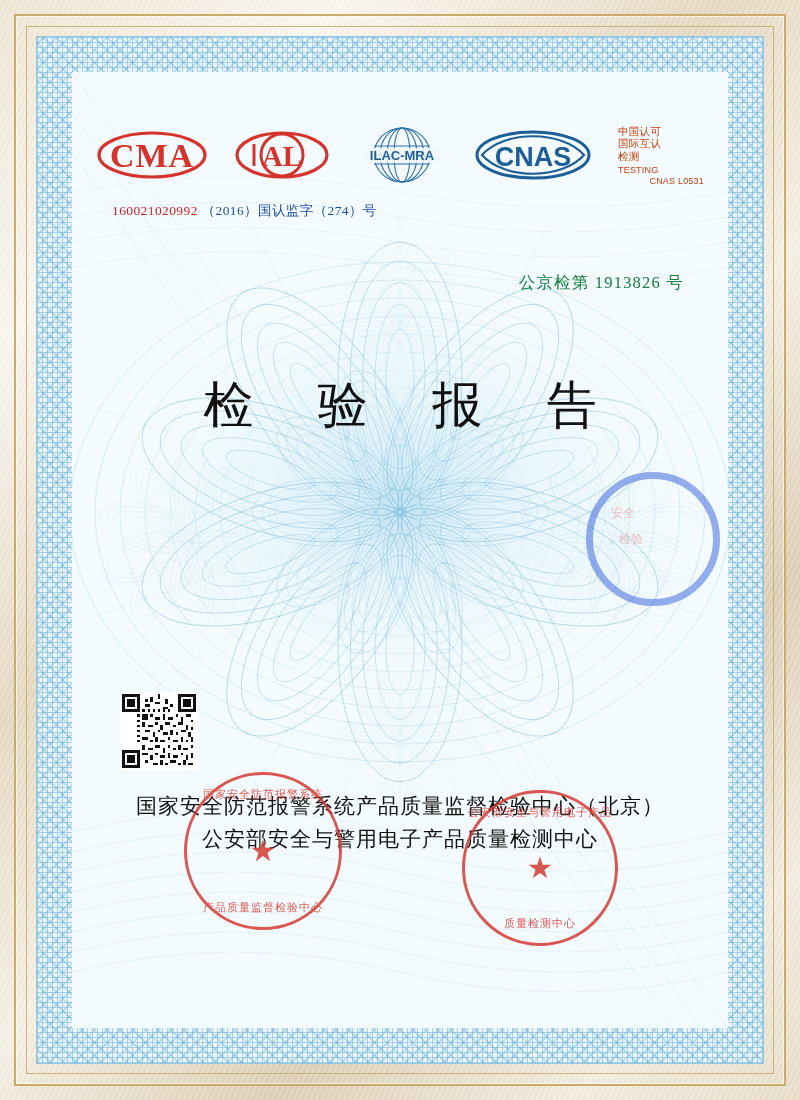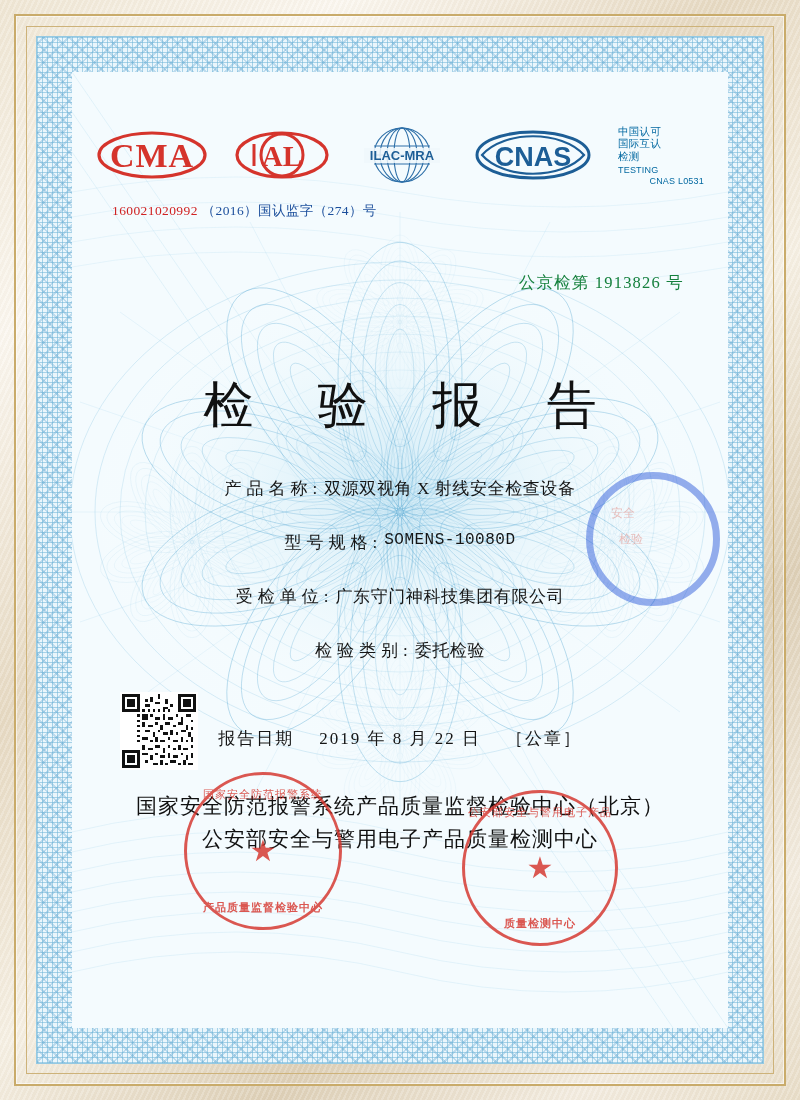--- a/index.html
+++ b/index.html
@@ -107,21 +107,21 @@
 
   .cma-logo { width: 112px; height: 62px; }
   .cal-logo { width: 96px;  height: 62px; }
   .ilac-logo{ width: 92px;  height: 62px; }
   .cnas-logo{ width: 118px; height: 62px; }
 
   .cnas-text {
     width: 86px;
     padding-top: 2px;
     font-family: "Liberation Sans", sans-serif;
-    color: #0369a1;
+    color: #c2410c;
     line-height: 1.18;
   }
   .cnas-text .cn {
     font-family: "Liberation Serif", serif;
     font-size: 10.5px;
     letter-spacing: .3px;
   }
   .cnas-text .en {
     font-size: 9px;
     letter-spacing: .2px;
@@ -273,21 +273,21 @@
     color: #d5342c;
   }
   .seal .arc-top, .seal .arc-bottom {
     position: absolute;
     left: 0; right: 0;
     text-align: center;
     font-size: 11px;
     letter-spacing: 1px;
   }
   .seal .arc-top { top: 12px; }
-  .seal .arc-bottom { bottom: 12px; font-weight: bold; }
+  .seal .arc-bottom { bottom: 12px; }
 
   .seal-faint {
     position: absolute;
     right: 8px;
     top: 400px;
     width: 120px;
     height: 120px;
     border: 7px solid #1d4ed8;
     border-radius: 50%;
     opacity: .45;
@@ -483,38 +483,20 @@
 
       <div class="report-no">公京检第 1913826 号</div>
 
       <div class="seal-faint">
         <div class="t1">安全</div>
         <div class="t2">检验</div>
       </div>
 
       <div class="big-title">检 验 报 告</div>
 
-      <div class="rows">
-        <div class="row">
-          <span class="label">产品名称:</span>
-          <span class="value">双源双视角 X 射线安全检查设备</span>
-        </div>
-        <div class="row model">
-          <span class="label">型号规格:</span>
-          <span class="value">SOMENS-10080D</span>
-        </div>
-        <div class="row">
-          <span class="label">受检单位:</span>
-          <span class="value">广东守门神科技集团有限公司</span>
-        </div>
-        <div class="row">
-          <span class="label">检验类别:</span>
-          <span class="value">委托检验</span>
-        </div>
-      </div>
 
       <div class="qr">
         <svg viewBox="0 0 29 29" shape-rendering="crispEdges">
           <rect width="29" height="29" fill="#ffffff"></rect>
           <g fill="#111111">
 
             <rect x="0" y="0" width="7" height="1"></rect>
               <rect x="0" y="6" width="7" height="1"></rect>
             <rect x="0" y="0" width="1" height="7"></rect>
               <rect x="6" y="0" width="1" height="7"></rect>
@@ -618,32 +600,20 @@
             <rect x="15" y="26" width="1" height="2"></rect>
               <rect x="17" y="27" width="1" height="1"></rect>
             <rect x="19" y="26" width="2" height="1"></rect>
               <rect x="22" y="27" width="1" height="1"></rect>
             <rect x="24" y="26" width="1" height="2"></rect>
               <rect x="26" y="27" width="2" height="1"></rect>
           </g>
         </svg>
       </div>
 
-      <div class="date-line">
-        <span>报告日期</span>
-        &nbsp;&nbsp;
-        <span>2019</span>
-        <span>年</span>
-        <span>8</span>
-        <span>月</span>
-        <span>22</span>
-        <span>日</span>
-        &nbsp;&nbsp;
-        <span class="seal-note">［公章］</span>
-      </div>
 
       <div class="issuer">
         <div>国家安全防范报警系统产品质量监督检验中心（北京）</div>
         <div>公安部安全与警用电子产品质量检测中心</div>
       </div>
 
       <div class="seal seal-left">
         <div class="arc-top">国家安全防范报警系统</div>
         <div class="star">★</div>
         <div class="arc-bottom">产品质量监督检验中心</div>

